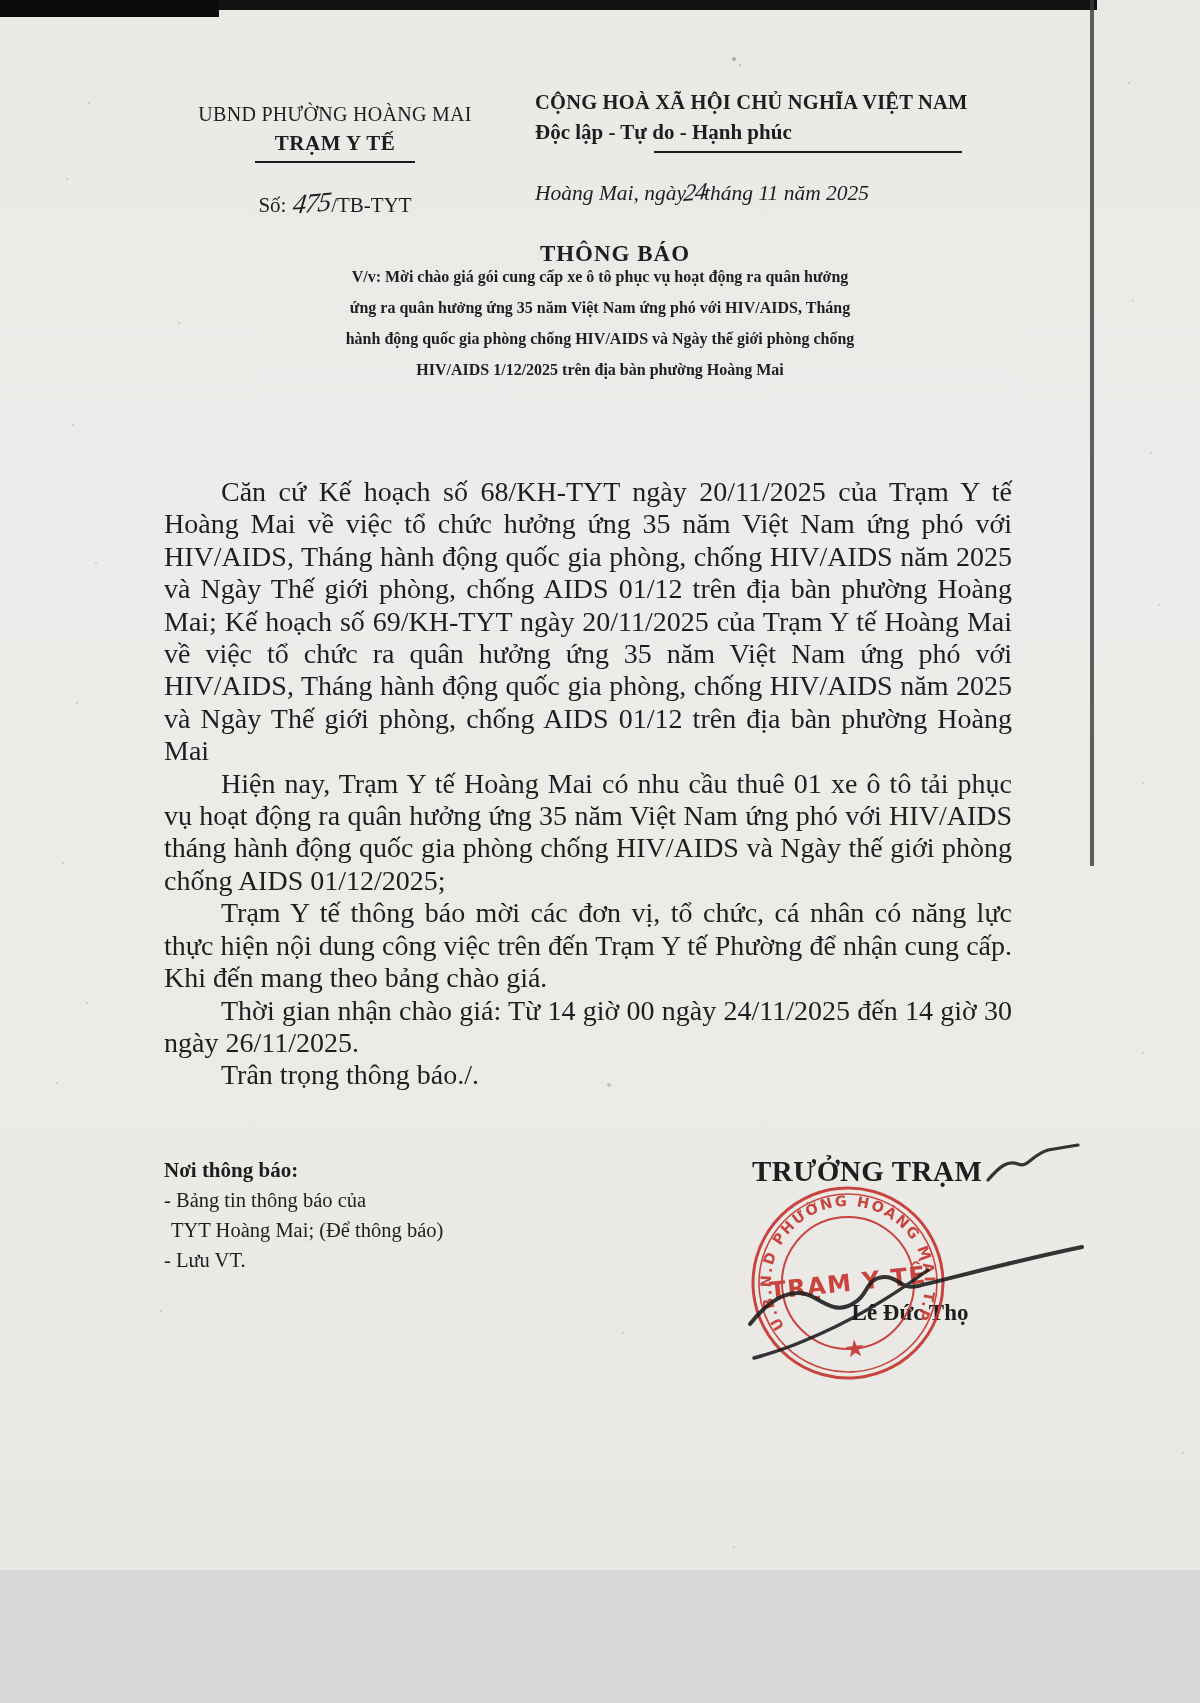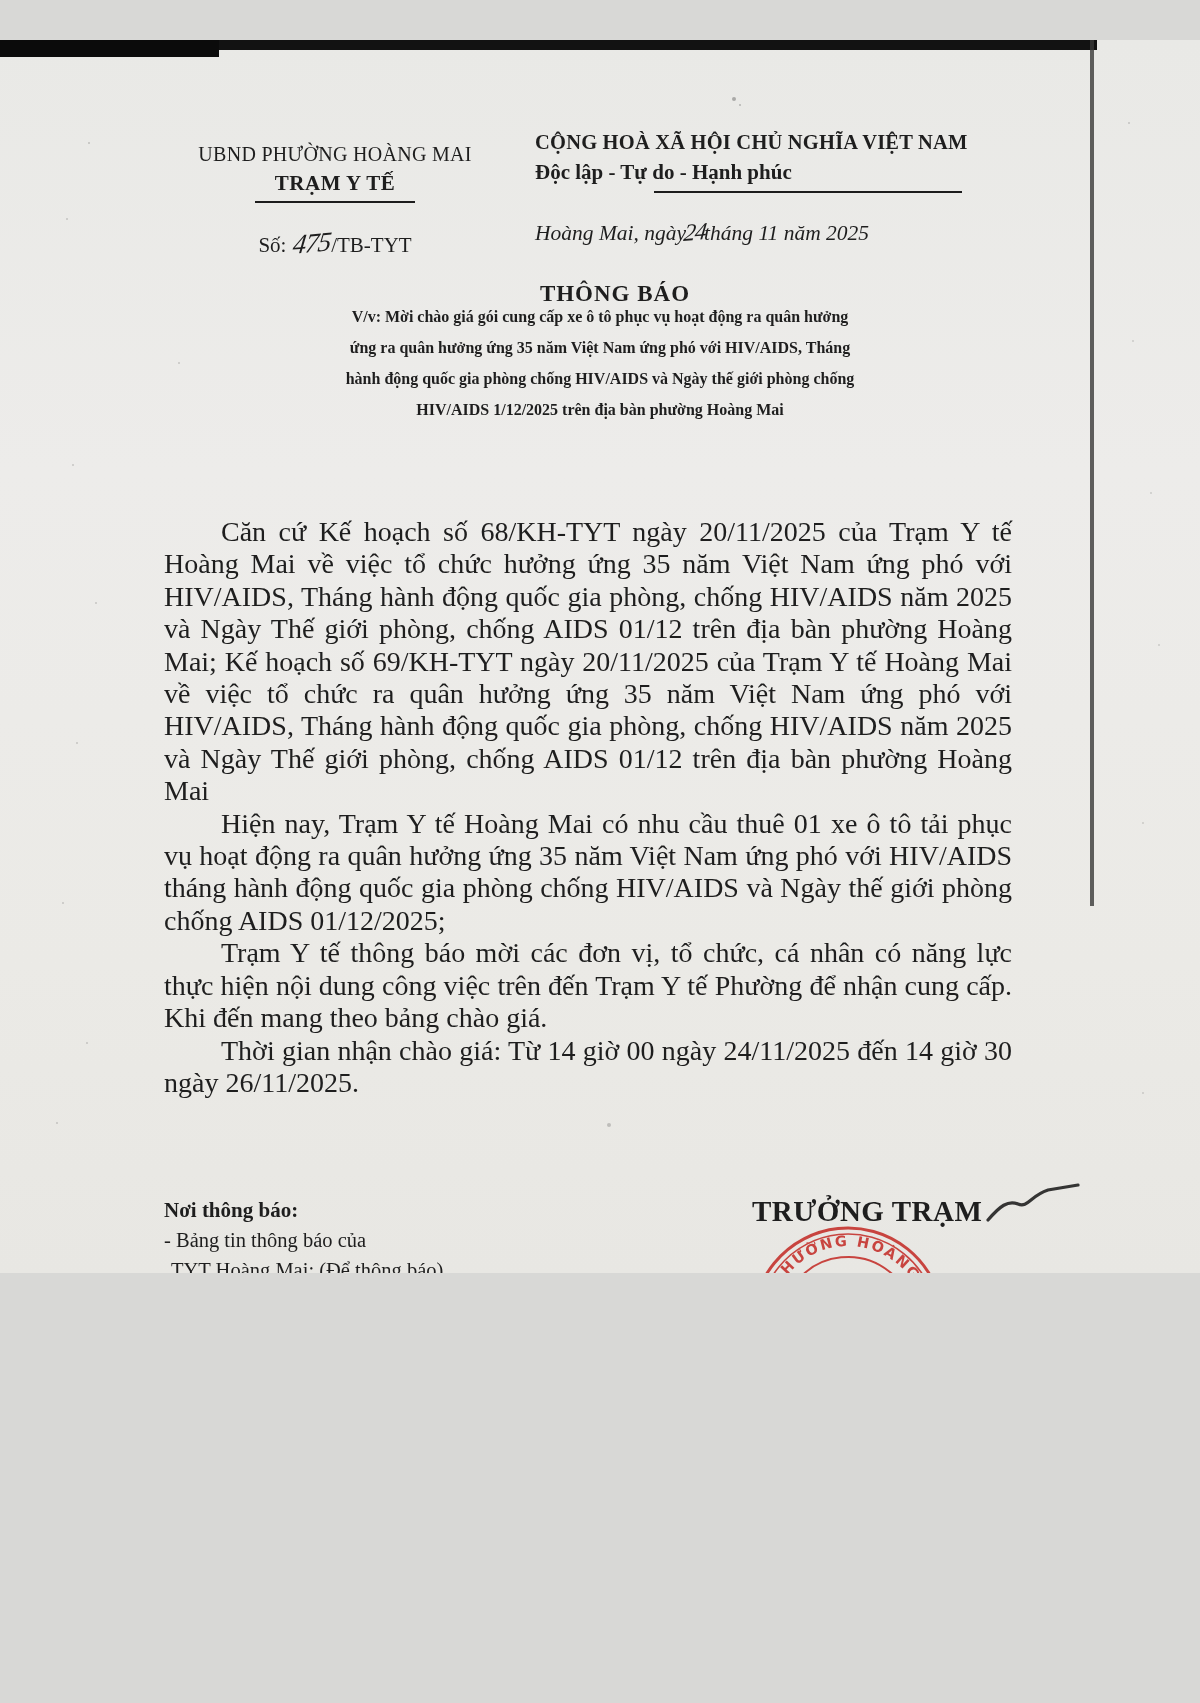--- a/index.html
+++ b/index.html
@@ -1,18 +1,18 @@
 <!DOCTYPE html>
 <html><head>
 <meta charset="utf-8">
 <style>
   html,body{margin:0;padding:0;background:#d8d8d6;}
-  .page{position:relative;width:1200px;height:1233px;overflow:hidden;
+  .page{position:relative;width:1200px;height:1570px;overflow:hidden;
         background:linear-gradient(180deg,#e9e9e6 0%,#edecea 35%,#ebeae6 75%,#e8e7e3 100%);
-        font-family:"Liberation Serif",serif;color:#1e1e1e;margin-top:40px;}
+        font-family:"Liberation Serif",serif;color:#1e1e1e;}
 
   
   .artifact-top1{position:absolute;left:0;top:0;width:1097px;height:10px;background:#121212;}
   .artifact-top2{position:absolute;left:0;top:0;width:219px;height:17px;background:#0b0b0b;}
   .artifact-right{position:absolute;left:1090px;top:0;width:4px;height:866px;background:#3a3a38;opacity:.8;}
   .bottom-band{position:absolute;left:0;top:1645px;width:1200px;height:58px;background:#e4e3e0;}
   .speckles{position:absolute;left:0;top:0;width:2px;height:2px;border-radius:50%;opacity:.55;background:transparent;
     box-shadow:733px 58px 0 1px rgba(40,40,40,.6),739px 64px 0 0 rgba(40,40,40,.5),
       88px 102px 0 0 rgba(60,60,60,.45),66px 178px 0 0 rgba(60,60,60,.4),
       1128px 82px 0 0 rgba(60,60,60,.4),178px 322px 0 0 rgba(60,60,60,.4),
@@ -105,20 +105,21 @@
     <div>ứng ra quân hưởng ứng 35 năm Việt Nam ứng phó với HIV/AIDS, Tháng</div>
     <div>hành động quốc gia phòng chống HIV/AIDS  và Ngày thế giới phòng chống</div>
     <div>HIV/AIDS 1/12/2025 trên địa bàn phường Hoàng Mai</div>
   </div>
 
   <div class="bodytext">
     <p>Căn cứ Kế hoạch số 68/KH-TYT ngày 20/11/2025 của Trạm Y tế Hoàng Mai về việc tổ chức hưởng ứng 35 năm Việt Nam ứng phó với HIV/AIDS, Tháng hành động quốc gia phòng, chống HIV/AIDS năm 2025 và Ngày Thế giới phòng, chống AIDS 01/12 trên địa bàn phường Hoàng Mai; Kế hoạch số 69/KH-TYT ngày 20/11/2025 của Trạm Y tế Hoàng Mai về việc tổ chức ra quân hưởng ứng 35 năm Việt Nam ứng phó với HIV/AIDS, Tháng hành động quốc gia phòng, chống HIV/AIDS năm 2025 và Ngày Thế giới phòng, chống AIDS 01/12 trên địa bàn phường Hoàng Mai</p>
     <p>Hiện nay, Trạm Y tế Hoàng Mai có nhu cầu thuê 01 xe ô tô tải phục vụ hoạt động ra quân hưởng ứng 35 năm Việt Nam ứng phó với HIV/AIDS tháng hành động quốc gia phòng chống HIV/AIDS và Ngày thế giới phòng chống AIDS 01/12/2025;</p>
     <p>Trạm Y tế thông báo mời các đơn vị, tổ chức, cá nhân có năng lực thực hiện nội dung công việc trên đến Trạm Y tế Phường để nhận cung cấp. Khi đến mang theo bảng chào giá.</p>
     <p>Thời gian nhận chào giá: Từ 14 giờ 00 ngày 24/11/2025 đến 14 giờ 30 ngày 26/11/2025.</p>
+    <p>Trân trọng thông báo./.</p>
   </div>
 
   <div class="recipients">
     <div class="recip-head">Nơi thông báo:</div>
     <div class="recip-item">- Bảng tin thông báo của</div>
     <div class="recip-item indent">TYT Hoàng Mai; (Để thông báo)</div>
     <div class="recip-item">- Lưu VT.</div>
   </div>
 
   <div class="signer-title">TRƯỞNG TRẠM</div>

